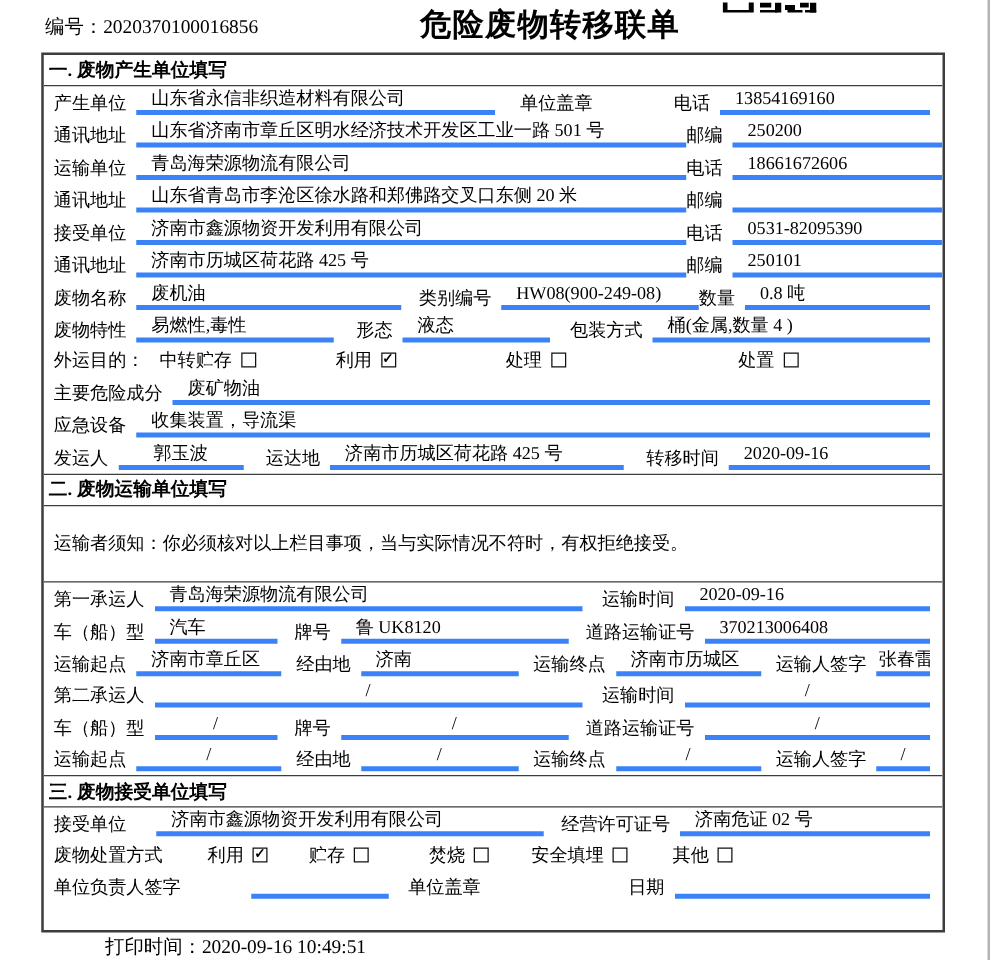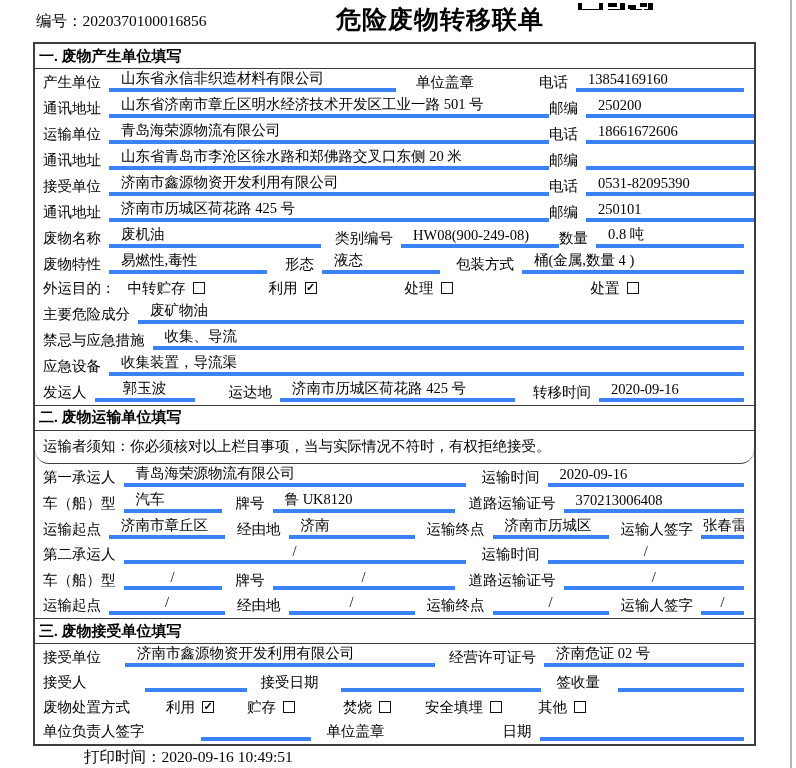--- a/index.html
+++ b/index.html
@@ -10,22 +10,22 @@
        font-family:"Liberation Sans","DejaVu Sans",sans-serif;font-weight:bold;
        font-size:25px;letter-spacing:1px;white-space:nowrap;}
   .qr{position:absolute;left:578px;top:0;width:78px;height:10px;overflow:hidden;}
   .edge-line{position:absolute;left:790px;top:0;width:2px;height:768px;background:#b4b4b4;}
   .tbl{position:absolute;left:33px;top:42px;width:723px;height:704px;box-sizing:border-box;
        border:2px solid #3d3d3d;display:flex;flex-direction:column;overflow:hidden;}
   .sec-h{flex:0 0 24px;display:flex;align-items:center;padding:0 4px;
        font-family:Liberation Serif, serif;font-weight:bold;font-size:15px;
        border-bottom:1.5px solid #3d3d3d;}
   .sec-h.mid{border-top:1.5px solid #3d3d3d;}
-  .notice{flex:0 0 28px;display:flex;align-items:center;padding:2px 8px;
-       border-bottom:1.5px solid #3d3d3d;white-space:nowrap;border-radius:14px;}
+  .notice{flex:0 0 28px;display:flex;align-items:center;padding:16px 8px;
+       border-bottom:1.5px solid #3d3d3d;white-space:nowrap;}
   .row{display:flex;align-items:flex-end;padding:0 10px 3px 8px;box-sizing:border-box;}
   .rs1{flex:0 0 23.5px;} .rs2{flex:0 0 25.5px;} .rs3{flex:0 0 24.8px;}
   .lab{white-space:nowrap;margin-right:8px;flex:0 0 auto;}
   .val{border-bottom:4px solid #3b82f6;white-space:nowrap;overflow:hidden;
        padding:0 2px 0 12px;box-sizing:border-box;flex:0 0 auto;}
   .val.c{text-align:center;padding:0 2px;}
   .val.fx{flex:1 1 auto;min-width:0;}
   .sp{flex:1 1 auto;}
   .opt{display:flex;align-items:center;white-space:nowrap;flex:0 0 auto;}
   .box{width:12px;height:12px;border:1.5px solid #111;margin-left:7px;box-sizing:border-box;
@@ -147,34 +147,30 @@
         <span>处置</span>
         <span class="box"></span>
       </span>
     </div>
 
     <div class="row rs1">
       <span class="lab">主要危险成分</span>
       <span class="val fx">废矿物油</span>
     </div>
 
-    <div class="row rs1">
-      <span class="lab">禁忌与应急措施</span>
-      <span class="val fx">收集、导流</span>
-    </div>
 
     <div class="row rs1">
       <span class="lab">应急设备</span>
       <span class="val fx">收集装置，导流渠</span>
     </div>
 
     <div class="row rs1">
       <span class="lab">发运人</span>
       <span class="val c" style="width:100px">郭玉波</span>
-      <span class="lab" style="margin-left:34px">运达地</span>
+      <span class="lab" style="margin-left:18px">运达地</span>
       <span class="val" style="width:235px">济南市历城区荷花路 425 号</span>
       <span class="lab" style="margin-left:18px">转移时间</span>
       <span class="val fx">2020-09-16</span>
     </div>
 
     <div class="sec-h mid">二. 废物运输单位填写</div>
     <div class="notice">运输者须知：你必须核对以上栏目事项，当与实际情况不符时，有权拒绝接受。</div>
 
     <div class="row rs2">
       <span class="lab">第一承运人</span>
@@ -232,28 +228,20 @@
 
     <div class="sec-h mid">三. 废物接受单位填写</div>
 
     <div class="row rs3">
       <span class="lab">接受单位</span>
       <span class="val" style="width:310px;margin-left:16px">济南市鑫源物资开发利用有限公司</span>
       <span class="lab" style="margin-left:14px">经营许可证号</span>
       <span class="val fx">济南危证 02 号</span>
     </div>
 
-    <div class="row rs3">
-      <span class="lab">接受人</span>
-      <span class="val" style="width:102px;margin-left:50px"></span>
-      <span class="lab" style="margin-left:14px">接受日期</span>
-      <span class="val" style="width:200px;margin-left:14px"></span>
-      <span class="lab" style="margin-left:16px">签收量</span>
-      <span class="val fx" style="margin-left:10px"></span>
-    </div>
 
     <div class="row rs3">
       <span class="lab">废物处置方式</span>
       <span class="opt" style="margin-left:28px">
         <span>利用</span>
         <span class="box">
             <span>✓</span>
           </span>
       </span>
       <span class="opt" style="margin-left:33px">

